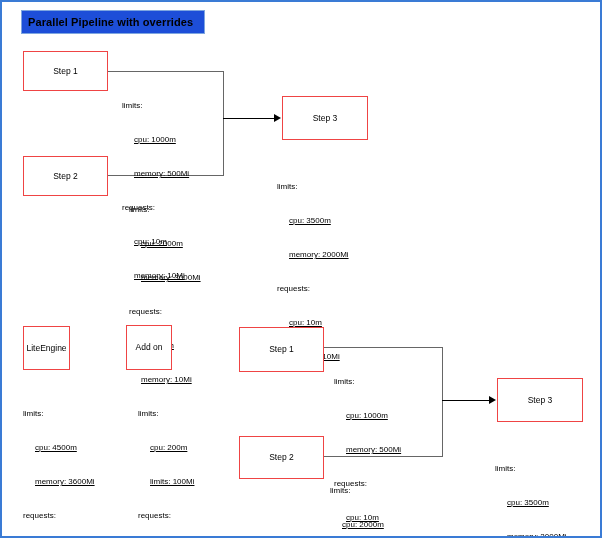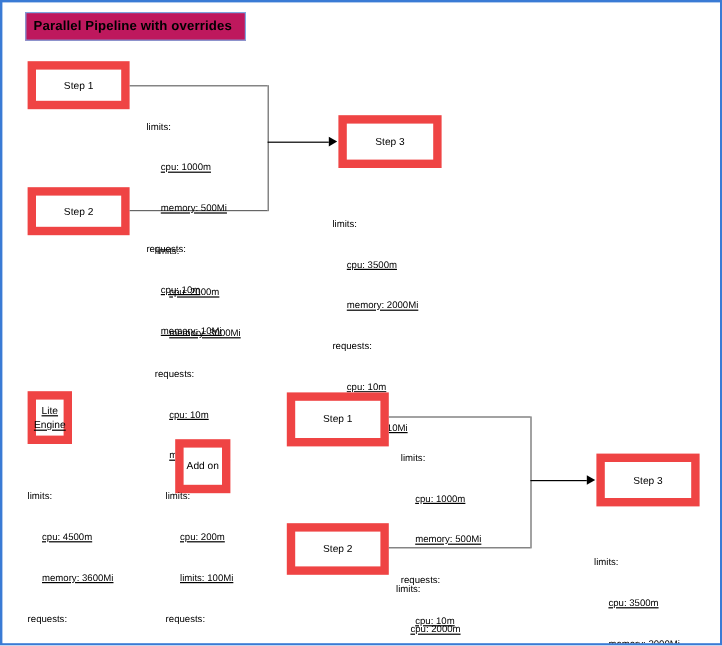--- a/index.html
+++ b/index.html
@@ -15,38 +15,38 @@
     box-sizing: border-box;
     border: 2px solid #3a7bd5;
     overflow: hidden;
     font-family: "Liberation Sans", sans-serif;
     -webkit-font-smoothing: antialiased;
   }
 
   
   .badge {
     position: absolute;
-    background: #be185d;
+    background: #1d4ed8;
     border: 1px solid #7ea6e0;
     color: #000000;
     font-weight: bold;
     font-size: 11px;
     letter-spacing: .1px;
     display: flex;
     align-items: center;
     padding-left: 6px;
     box-sizing: border-box;
     white-space: nowrap;
   }
 
   
   .node {
     position: absolute;
     background: #ffffff;
-    border: 7px solid #ef4444;
+    border: 1px solid #ef4444;
     box-sizing: border-box;
     display: flex;
     align-items: center;
     justify-content: center;
     text-align: center;
     font-size: 8.5px;
     color: #000000;
     line-height: 1.45;
   }
 
@@ -132,26 +132,26 @@
   <div class="spec" style="left:275px; top:156px;">
     <span class="k">limits:</span>
     <span class="v">cpu: 3500m</span>
     <span class="v">memory: 2000Mi</span>
     <span class="k">requests:</span>
     <span class="v">cpu: 10m</span>
     <span class="v">memory: 10Mi</span>
   </div>
 
 
-  <div class="node" style="left:21px; top:324px; width:37px; height:44px; flex-direction:column;text-decoration:underline;">
+  <div class="node" style="left:21px; top:324px; width:47px; height:44px; flex-direction:row;">
     <span>Lite</span>
     <span>Engine</span>
   </div>
 
-  <div class="node" style="left:144px; top:323px; width:46px; height:45px;margin-top:41px;">
+  <div class="node" style="left:124px; top:323px; width:46px; height:45px;">
     <span>Add on</span>
   </div>
 
   <div class="node" style="left:237px; top:325px; width:85px; height:45px;">
     <span>Step 1</span>
   </div>
 
   <div class="node" style="left:237px; top:434px; width:85px; height:43px;">
     <span>Step 2</span>
   </div>

